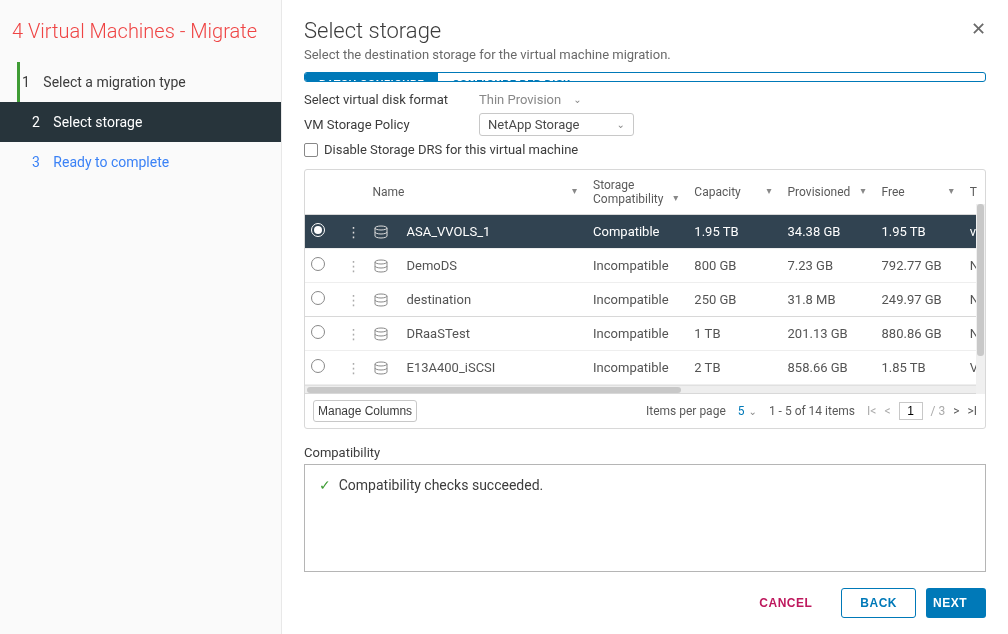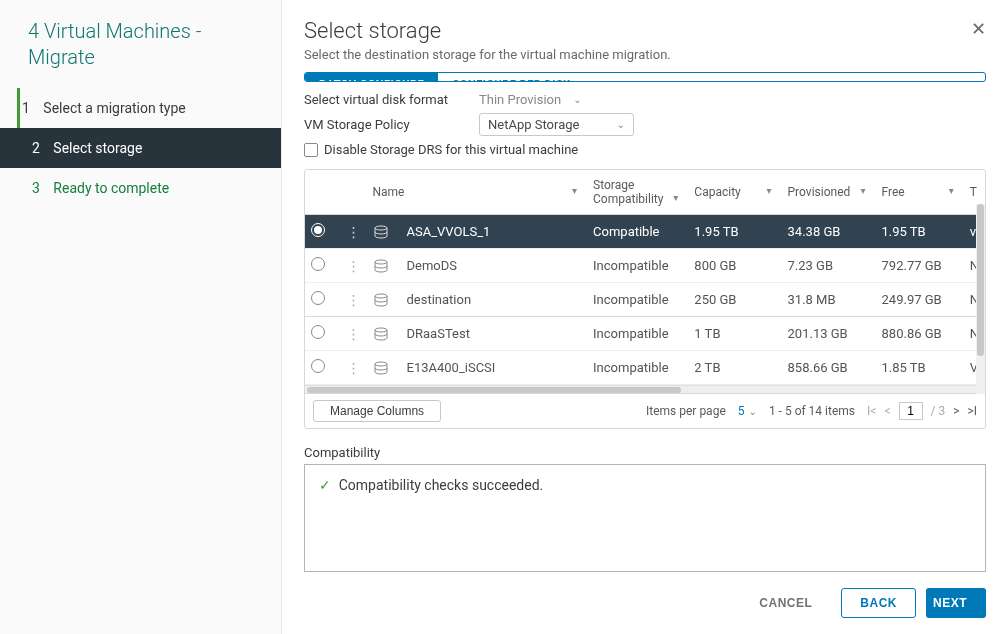--- a/index.html
+++ b/index.html
@@ -1,25 +1,25 @@
 <!DOCTYPE html>
 <html><head>
 <meta charset="utf-8">
 <style>
 * { box-sizing: border-box; margin: 0; padding: 0; }
 body { font-family: -apple-system, BlinkMacSystemFont, "Segoe UI", Roboto, Arial, sans-serif; font-size: 13px; color: #3c3c3c; background: #fff; width: 1008px; height: 634px; overflow: hidden; }
 .container { display: flex; height: 100%; }
 .sidebar { width: 282px; background: #fafafa; border-right: 1px solid #e8e8e8; padding: 18px 0 0 0; }
-.sidebar-title { font-size: 20px; font-weight: 300; color: #0f766e; padding: 0 18px 18px 28px; line-height: 1.3; }
+.sidebar-title { font-size: 20px; font-weight: 300; color: #ef4444; padding: 0 18px 18px 12px; line-height: 1.3; }
 .steps { list-style: none; }
 .step { padding: 12px 18px 12px 32px; font-size: 14px; color: #6a6a6a; position: relative; cursor: pointer; }
 .step.done { color: #3c3c3c; padding-left: 22px; }
 .step.done::before { content: ''; position: absolute; left: 17px; top: 0; bottom: 0; width: 3px; background: #3f9c35; }
 .step.active { background: #27343b; color: #fff; }
-.step.disabled { color: #15803d; }
+.step.disabled { color: #3b82f6; }
 .step-num { margin-right: 10px; }
 .main { flex: 1; padding: 18px 22px 16px 22px; display: flex; flex-direction: column; position: relative; }
 .close-x { position: absolute; top: 18px; right: 22px; font-size: 18px; color: #6a6a6a; cursor: pointer; }
 h1.page-title { font-size: 22px; font-weight: 300; color: #3c3c3c; margin-bottom: 4px; }
 .page-sub { font-size: 13px; color: #6a6a6a; margin-bottom: 10px; }
 .tabs { display: inline-flex; border: 1px solid #0079b8; border-radius: 3px; overflow: hidden; margin-bottom: 10px; }
 .tab { padding: 5px 14px; font-size: 11px; font-weight: 600; letter-spacing: 0.5px; cursor: pointer; }
 .tab.active { background: #0079b8; color: #fff; }
 .tab.inactive { background: #fff; color: #0079b8; }
 .config-row { display: flex; align-items: center; margin-bottom: 6px; font-size: 13px; }
@@ -50,35 +50,35 @@
 tr.selected .radio::after { content: ''; position: absolute; top: 2px; left: 2px; width: 8px; height: 8px; border-radius: 50%; background: #fff; }
 .radio.filled::after { content: ''; position: absolute; top: 2px; left: 2px; width: 8px; height: 8px; border-radius: 50%; background: #fff; }
 .drag-handle { color: #aaa; font-size: 14px; }
 tr.selected .drag-handle { color: #ddd; }
 .ds-cell { display: flex; align-items: center; gap: 18px; }
 .ds-icon { width: 16px; height: 14px; display: inline-block; }
 .ds-icon svg { width: 16px; height: 14px; }
 .scrollbar-fake { height: 8px; background: #eee; border-top: 1px solid #e0e0e0; position: relative; }
 .scrollbar-thumb { position: absolute; left: 2px; top: 1px; height: 6px; width: 55%; background: #c8c8c8; border-radius: 3px; }
 .table-footer { display: flex; align-items: center; padding: 6px 8px; gap: 12px; font-size: 12px; color: #5a5a5a; border-top: 1px solid #d8d8d8; }
-.manage-cols { border: 1px solid #c8c8c8; border-radius: 3px; padding: 3px 16px; background: #fff; cursor: pointer; font-size: 12px; color: #3c3c3c; }
+.manage-cols { border: 1px solid #c8c8c8; border-radius: 3px; padding: 3px 4px; background: #fff; cursor: pointer; font-size: 12px; color: #3c3c3c; }
 .footer-spacer { flex: 1; }
 .ipp-val { color: #0079b8; cursor: pointer; display: inline-flex; align-items: center; gap: 4px; }
 .pager { display: flex; align-items: center; gap: 8px; color: #aaa; }
 .pager .active-arrow { color: #5a5a5a; cursor: pointer; }
 .page-input { width: 24px; border: 1px solid #c8c8c8; text-align: center; font-size: 12px; padding: 1px; }
 .vscroll { position: absolute; right: 0; top: 34px; bottom: 34px; width: 9px; background: #f0f0f0; }
 .vscroll-thumb { position: absolute; top: 0; height: 80%; left: 1px; right: 1px; background: #c8c8c8; border-radius: 3px; }
 .compat-title { margin-top: 16px; font-size: 13px; color: #3c3c3c; margin-bottom: 4px; }
 .compat-box { border: 1px solid #b5b5b5; min-height: 108px; padding: 12px 14px; }
 .compat-row { display: flex; align-items: center; gap: 8px; color: #3c3c3c; font-size: 14px; }
 .check-icon { color: #3f9c35; font-size: 14px; }
 .bottom-actions { margin-top: auto; display: flex; justify-content: flex-end; gap: 10px; padding-top: 16px; }
 .btn { padding: 7px 18px; font-size: 12px; font-weight: 600; letter-spacing: 0.5px; border-radius: 3px; cursor: pointer; border: 1px solid transparent; }
-.btn-cancel { background: transparent; color: #737373; }
+.btn-cancel { background: transparent; color: #be185d; }
 .btn-back { background: #fff; color: #0079b8; border: 1px solid #0079b8; }
 .btn-next { background: #0079b8; color: #fff; padding-left: 6px; }
 .datastore-icon { stroke: #888; fill: none; }
 tr.selected .datastore-icon { stroke: #ddd; }
 </style>
 </head>
 <body>
 
 <div class="container">
   <aside class="sidebar">

